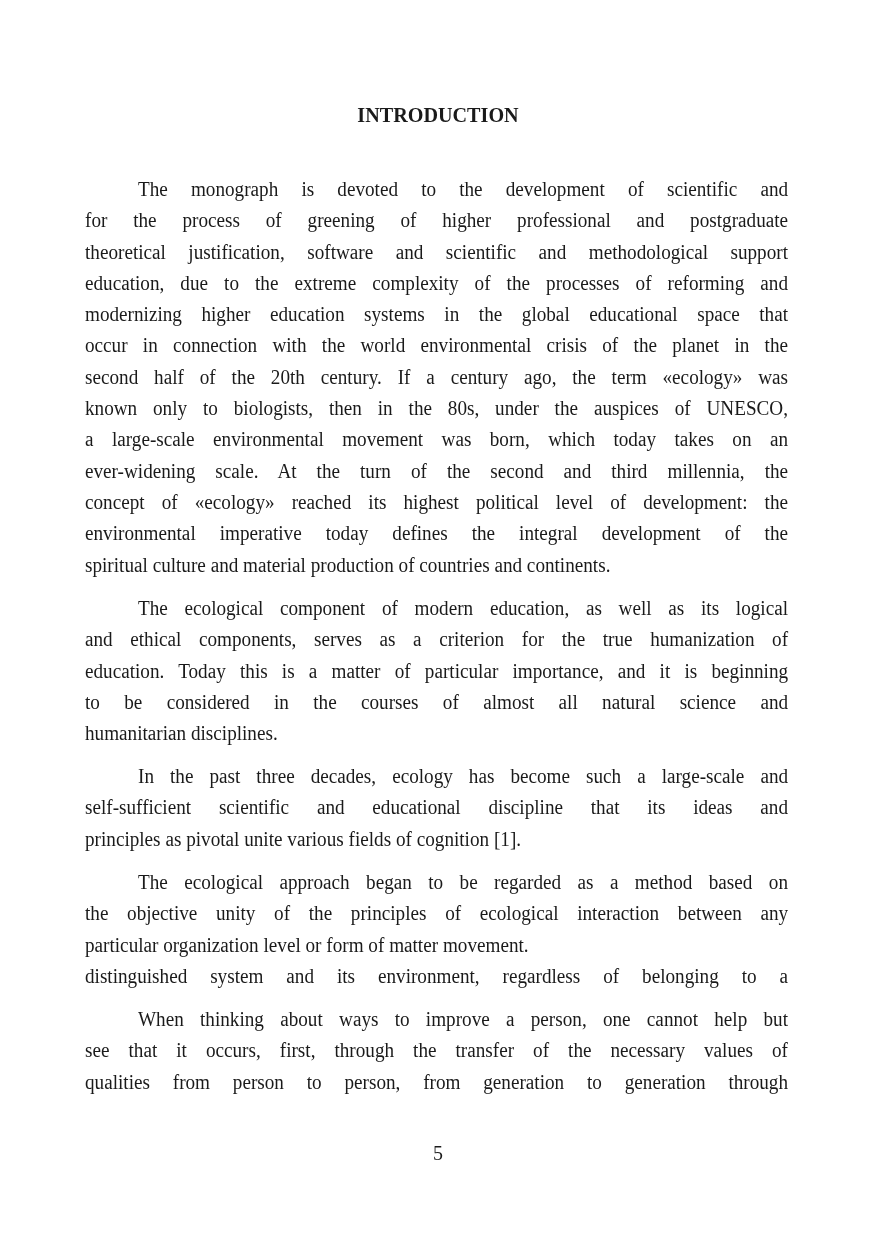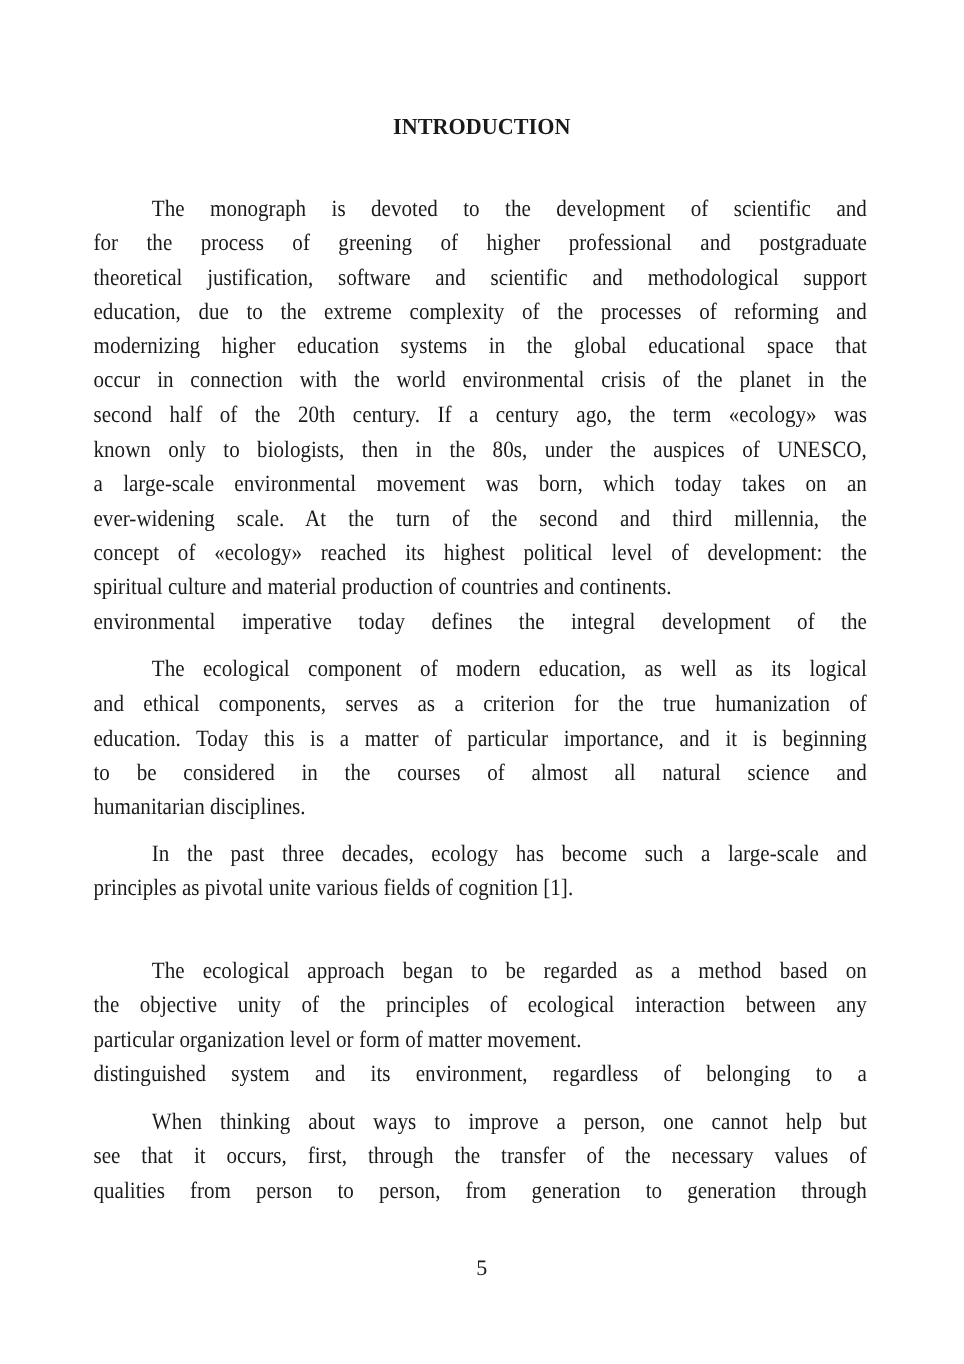--- a/index.html
+++ b/index.html
@@ -24,32 +24,33 @@
       <span class="line"><span class="line-inner" style="display: inline-block; width: auto; transform: scaleX(0.9); transform-origin: left center; word-spacing: 23.3665px;"><span>for</span> <span>the</span> <span>process</span> <span>of</span> <span>greening</span> <span>of</span> <span>higher</span> <span>professional</span> <span>and</span> <span>postgraduate</span></span></span>
       <span class="line"><span class="line-inner" style="display: inline-block; width: auto; transform: scaleX(0.9); transform-origin: left center; word-spacing: 19.6565px;"><span>theoretical</span> <span>justification,</span> <span>software</span> <span>and</span> <span>scientific</span> <span>and</span> <span>methodological</span> <span>support</span></span></span>
       <span class="line"><span class="line-inner" style="display: inline-block; width: auto; transform: scaleX(0.9); transform-origin: left center; word-spacing: 12.5016px;"><span>education,</span> <span>due</span> <span>to</span> <span>the</span> <span>extreme</span> <span>complexity</span> <span>of</span> <span>the</span> <span>processes</span> <span>of</span> <span>reforming</span> <span>and</span></span></span>
       <span class="line"><span class="line-inner" style="display: inline-block; width: auto; transform: scaleX(0.9); transform-origin: left center; word-spacing: 16.4012px;"><span>modernizing</span> <span>higher</span> <span>education</span> <span>systems</span> <span>in</span> <span>the</span> <span>global</span> <span>educational</span> <span>space</span> <span>that</span></span></span>
       <span class="line"><span class="line-inner" style="display: inline-block; width: auto; transform: scaleX(0.9); transform-origin: left center; word-spacing: 11.6538px;"><span>occur</span> <span>in</span> <span>connection</span> <span>with</span> <span>the</span> <span>world</span> <span>environmental</span> <span>crisis</span> <span>of</span> <span>the</span> <span>planet</span> <span>in</span> <span>the</span></span></span>
       <span class="line"><span class="line-inner" style="display: inline-block; width: auto; transform: scaleX(0.9); transform-origin: left center; word-spacing: 12.2778px;"><span>second</span> <span>half</span> <span>of</span> <span>the</span> <span>20th</span> <span>century.</span> <span>If</span> <span>a</span> <span>century</span> <span>ago,</span> <span>the</span> <span>term</span> <span>«ecology»</span> <span>was</span></span></span>
       <span class="line"><span class="line-inner" style="display: inline-block; width: auto; transform: scaleX(0.9); transform-origin: left center; word-spacing: 12.2827px;"><span>known</span> <span>only</span> <span>to</span> <span>biologists,</span> <span>then</span> <span>in</span> <span>the</span> <span>80s,</span> <span>under</span> <span>the</span> <span>auspices</span> <span>of</span> <span>UNESCO,</span></span></span>
       <span class="line"><span class="line-inner" style="display: inline-block; width: auto; transform: scaleX(0.9); transform-origin: left center; word-spacing: 15.1564px;"><span>a</span> <span>large-scale</span> <span>environmental</span> <span>movement</span> <span>was</span> <span>born,</span> <span>which</span> <span>today</span> <span>takes</span> <span>on</span> <span>an</span></span></span>
       <span class="line"><span class="line-inner" style="display: inline-block; width: auto; transform: scaleX(0.9); transform-origin: left center; word-spacing: 16.895px;"><span>ever-widening</span> <span>scale.</span> <span>At</span> <span>the</span> <span>turn</span> <span>of</span> <span>the</span> <span>second</span> <span>and</span> <span>third</span> <span>millennia,</span> <span>the</span></span></span>
       <span class="line"><span class="line-inner" style="display: inline-block; width: auto; transform: scaleX(0.9); transform-origin: left center; word-spacing: 13.6377px;"><span>concept</span> <span>of</span> <span>«ecology»</span> <span>reached</span> <span>its</span> <span>highest</span> <span>political</span> <span>level</span> <span>of</span> <span>development:</span> <span>the</span></span></span>
+      <span class="line"><span class="line-inner" style="display: inline-block; width: auto; transform: scaleX(0.9); transform-origin: left center; word-spacing: 21.3381px;"><span>environmental</span> <span>imperative</span> <span>today</span> <span>defines</span> <span>the</span> <span>integral</span> <span>development</span> <span>of</span> <span>the</span></span></span>
       <span class="line last"><span class="line-inner" style="display: inline-block; width: auto; transform: scaleX(0.9); transform-origin: left center; word-spacing: 0px;"><span>spiritual</span> <span>culture</span> <span>and</span> <span>material</span> <span>production</span> <span>of</span> <span>countries</span> <span>and</span> <span>continents.</span></span></span>
-      <span class="line"><span class="line-inner" style="display: inline-block; width: auto; transform: scaleX(0.9); transform-origin: left center; word-spacing: 21.3381px;"><span>environmental</span> <span>imperative</span> <span>today</span> <span>defines</span> <span>the</span> <span>integral</span> <span>development</span> <span>of</span> <span>the</span></span></span>
     </div>
   <div class="body" id="p1" style="top:593px;">
       <span class="line indent"><span class="line-inner" style="display: inline-block; width: auto; transform: scaleX(0.9); transform-origin: left center; word-spacing: 13.2472px;"><span>The</span> <span>ecological</span> <span>component</span> <span>of</span> <span>modern</span> <span>education,</span> <span>as</span> <span>well</span> <span>as</span> <span>its</span> <span>logical</span></span></span>
       <span class="line"><span class="line-inner" style="display: inline-block; width: auto; transform: scaleX(0.9); transform-origin: left center; word-spacing: 14.226px;"><span>and</span> <span>ethical</span> <span>components,</span> <span>serves</span> <span>as</span> <span>a</span> <span>criterion</span> <span>for</span> <span>the</span> <span>true</span> <span>humanization</span> <span>of</span></span></span>
       <span class="line"><span class="line-inner" style="display: inline-block; width: auto; transform: scaleX(0.9); transform-origin: left center; word-spacing: 10.4311px;"><span>education.</span> <span>Today</span> <span>this</span> <span>is</span> <span>a</span> <span>matter</span> <span>of</span> <span>particular</span> <span>importance,</span> <span>and</span> <span>it</span> <span>is</span> <span>beginning</span></span></span>
       <span class="line"><span class="line-inner" style="display: inline-block; width: auto; transform: scaleX(0.9); transform-origin: left center; word-spacing: 21.6976px;"><span>to</span> <span>be</span> <span>considered</span> <span>in</span> <span>the</span> <span>courses</span> <span>of</span> <span>almost</span> <span>all</span> <span>natural</span> <span>science</span> <span>and</span></span></span>
       <span class="line last"><span class="line-inner" style="display: inline-block; width: auto; transform: scaleX(0.9); transform-origin: left center; word-spacing: 0px;"><span>humanitarian</span> <span>disciplines.</span></span></span>
     </div>
   <div class="body" id="p2" style="top:761px;">
       <span class="line indent"><span class="line-inner" style="display: inline-block; width: auto; transform: scaleX(0.9); transform-origin: left center; word-spacing: 12.4605px;"><span>In</span> <span>the</span> <span>past</span> <span>three</span> <span>decades,</span> <span>ecology</span> <span>has</span> <span>become</span> <span>such</span> <span>a</span> <span>large-scale</span> <span>and</span></span></span>
+      <span class="line"><span class="line-inner" style="display: inline-block; width: auto; transform: scaleX(0.9); transform-origin: left center; word-spacing: 25.5295px;"><span>self-sufficient</span> <span>scientific</span> <span>and</span> <span>educational</span> <span>discipline</span> <span>that</span> <span>its</span> <span>ideas</span> <span>and</span></span></span>
       <span class="line last"><span class="line-inner" style="display: inline-block; width: auto; transform: scaleX(0.9); transform-origin: left center; word-spacing: 0px;"><span>principles</span> <span>as</span> <span>pivotal</span> <span>unite</span> <span>various</span> <span>fields</span> <span>of</span> <span>cognition</span> <span>[1].</span></span></span>
     </div>
   <div class="body" id="p3" style="top:867px;">
       <span class="line indent"><span class="line-inner" style="display: inline-block; width: auto; transform: scaleX(0.9); transform-origin: left center; word-spacing: 12.908px;"><span>The</span> <span>ecological</span> <span>approach</span> <span>began</span> <span>to</span> <span>be</span> <span>regarded</span> <span>as</span> <span>a</span> <span>method</span> <span>based</span> <span>on</span></span></span>
       <span class="line"><span class="line-inner" style="display: inline-block; width: auto; transform: scaleX(0.9); transform-origin: left center; word-spacing: 15.4142px;"><span>the</span> <span>objective</span> <span>unity</span> <span>of</span> <span>the</span> <span>principles</span> <span>of</span> <span>ecological</span> <span>interaction</span> <span>between</span> <span>any</span></span></span>
       <span class="line last"><span class="line-inner" style="display: inline-block; width: auto; transform: scaleX(0.9); transform-origin: left center; word-spacing: 0px;"><span>particular</span> <span>organization</span> <span>level</span> <span>or</span> <span>form</span> <span>of</span> <span>matter</span> <span>movement.</span></span></span>
       <span class="line"><span class="line-inner" style="display: inline-block; width: auto; transform: scaleX(0.9); transform-origin: left center; word-spacing: 20.1373px;"><span>distinguished</span> <span>system</span> <span>and</span> <span>its</span> <span>environment,</span> <span>regardless</span> <span>of</span> <span>belonging</span> <span>to</span> <span>a</span></span></span>
     </div>
   <div class="body" id="p4" style="top:1004px;">
       <span class="line indent"><span class="line-inner" style="display: inline-block; width: auto; transform: scaleX(0.9); transform-origin: left center; word-spacing: 12.7361px;"><span>When</span> <span>thinking</span> <span>about</span> <span>ways</span> <span>to</span> <span>improve</span> <span>a</span> <span>person,</span> <span>one</span> <span>cannot</span> <span>help</span> <span>but</span></span></span>

